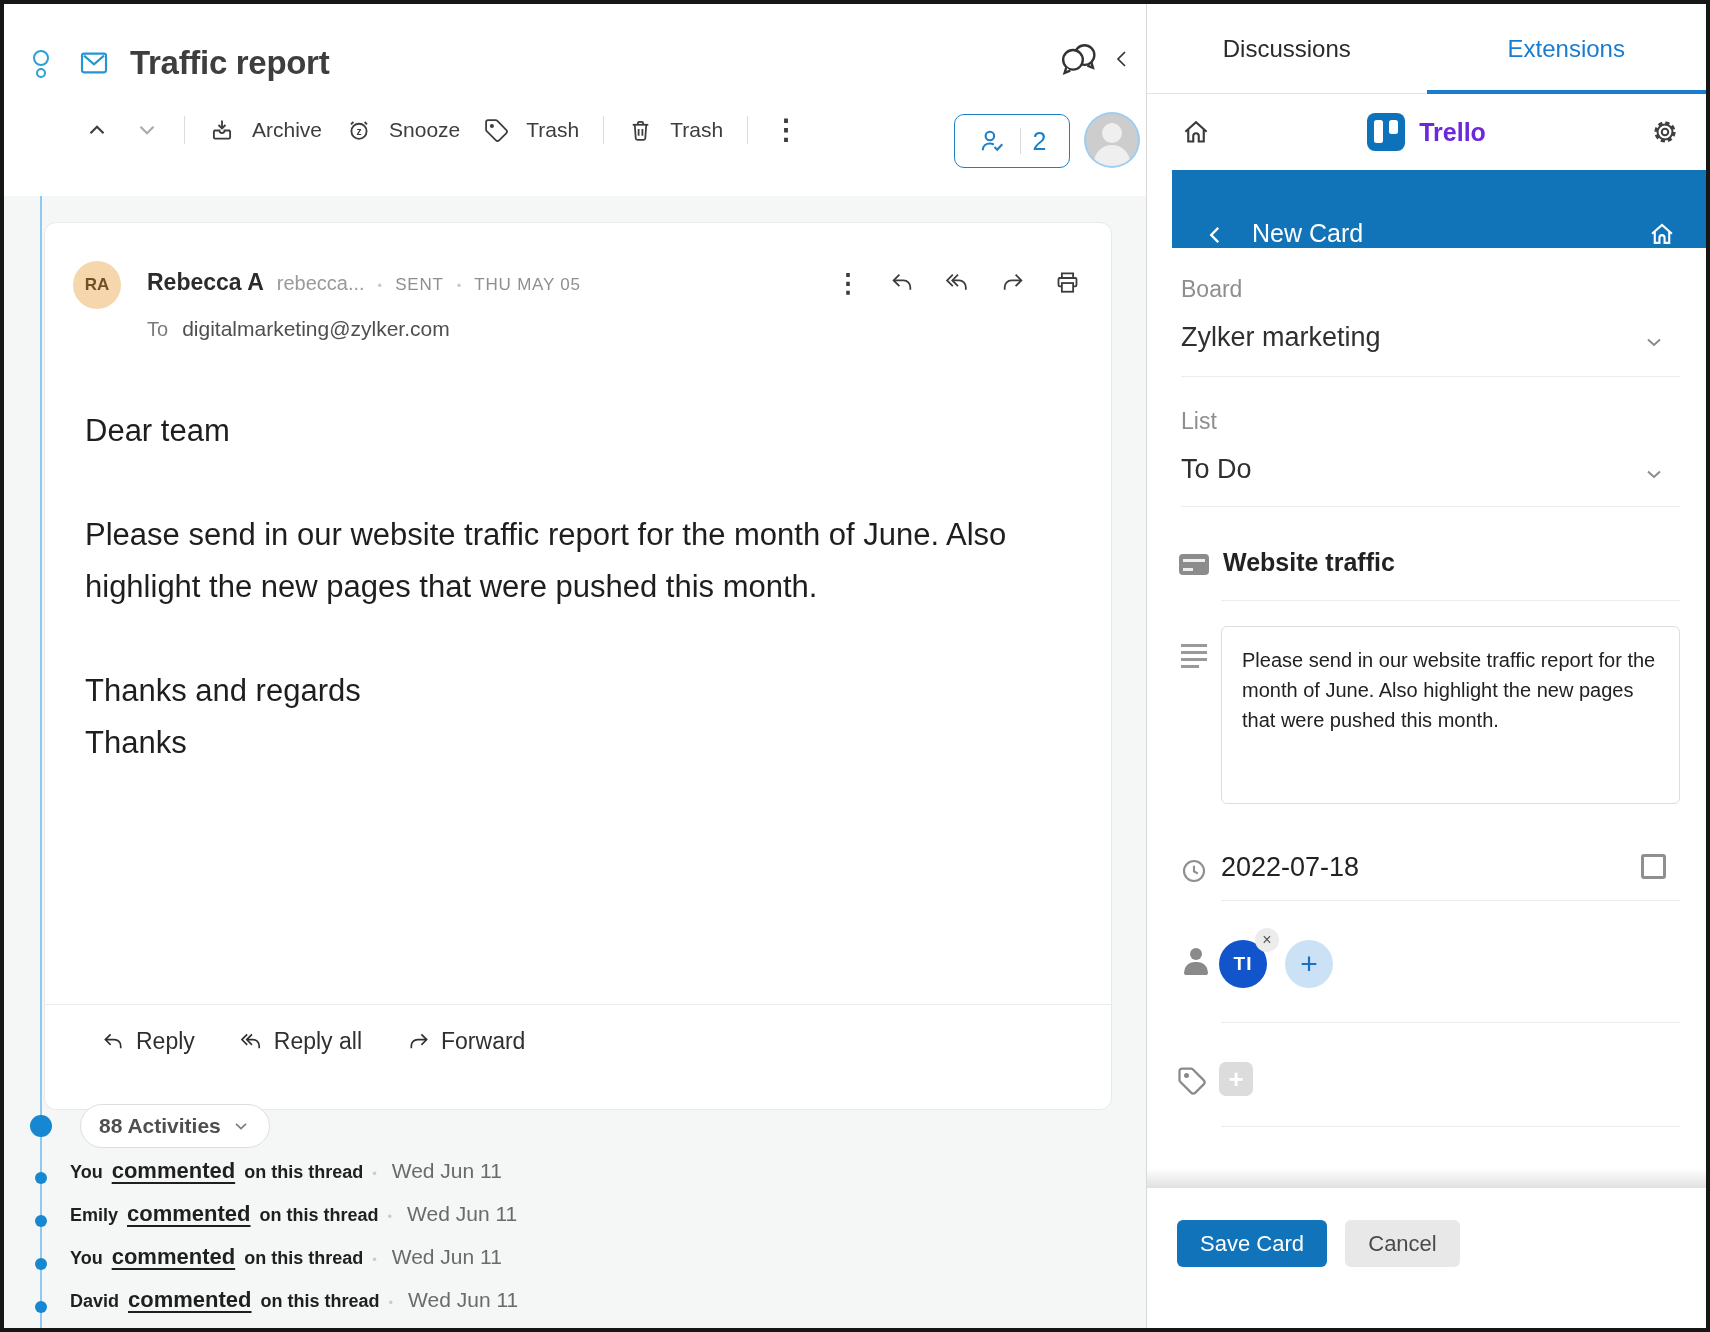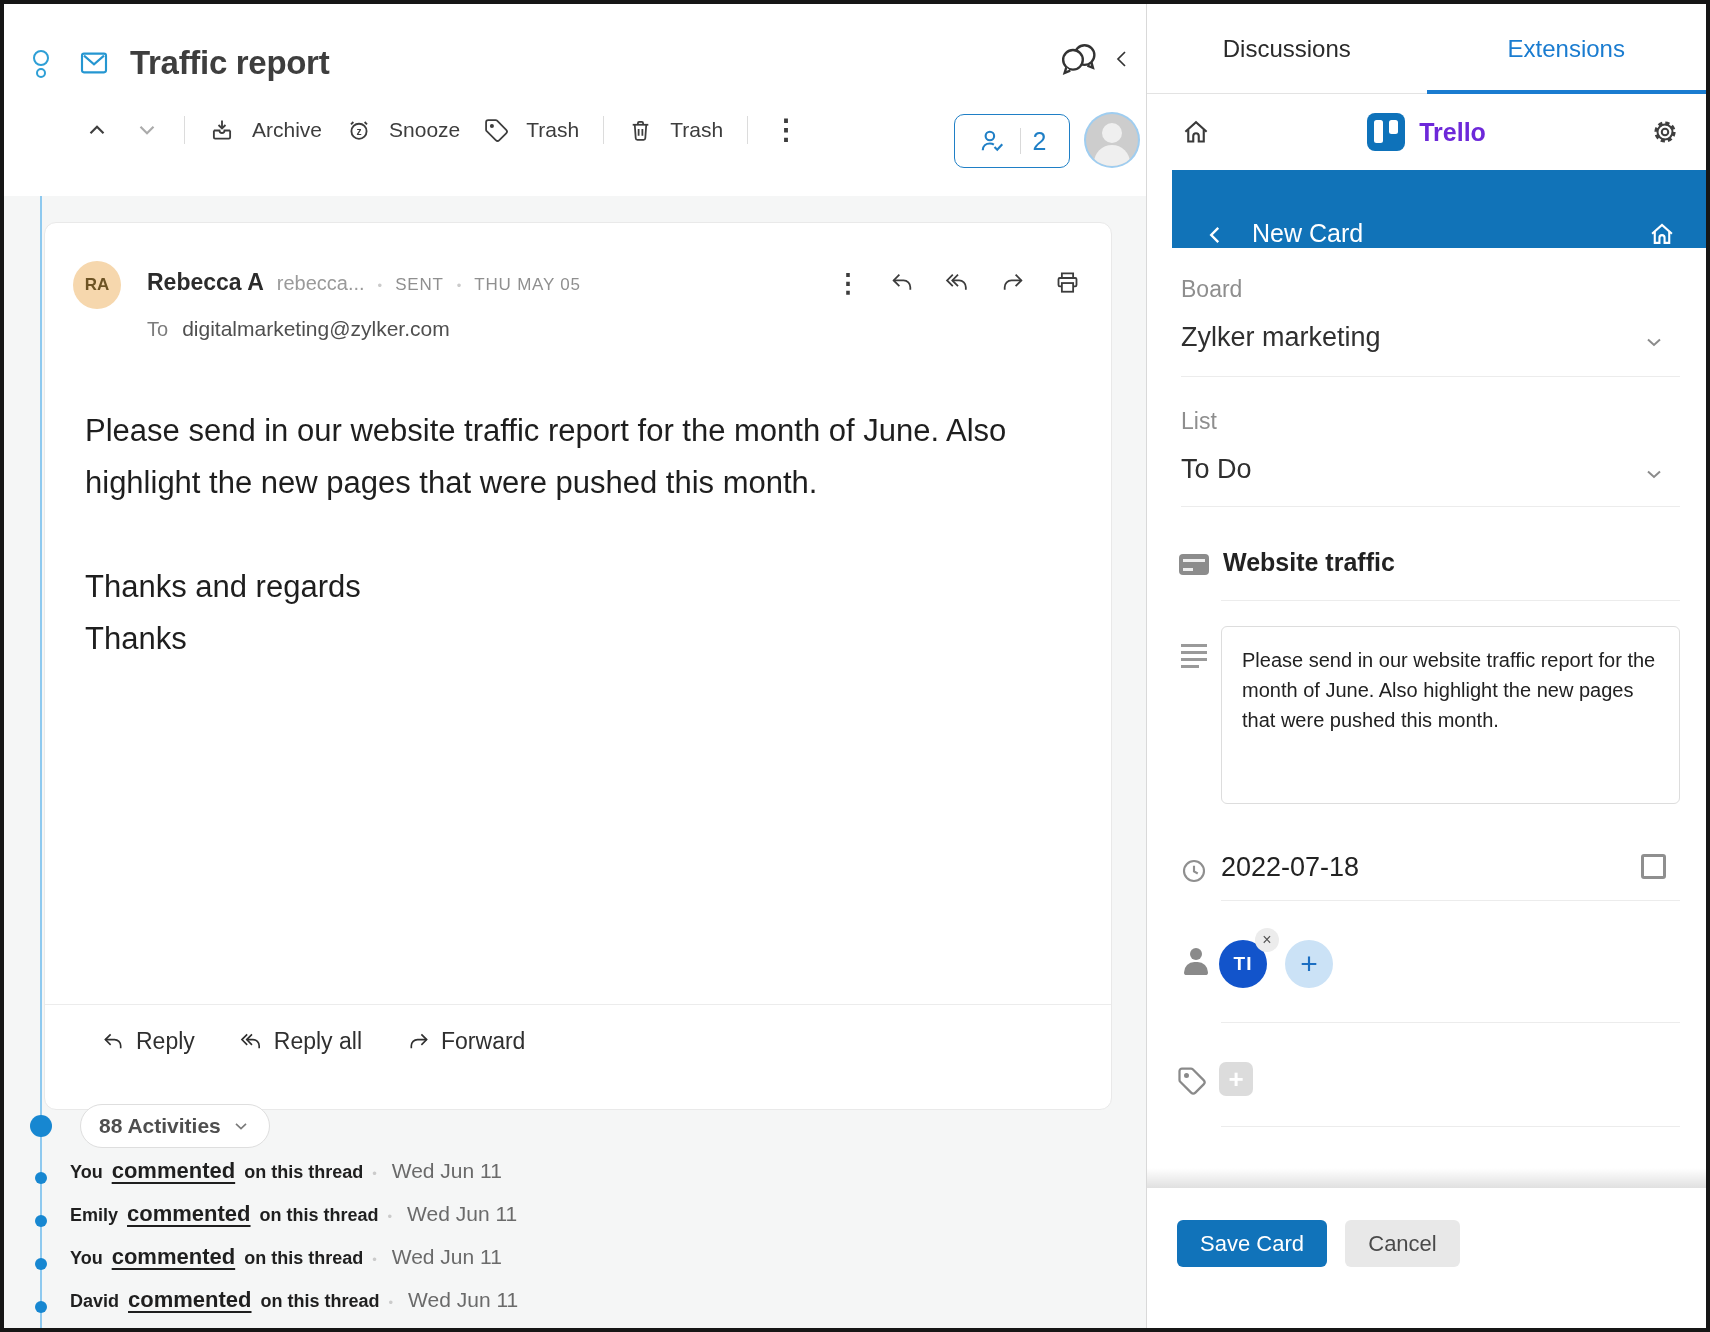--- a/index.html
+++ b/index.html
@@ -329,20 +329,21 @@
             </svg>
           </span>
         </div>
 
         <div class="to-line">
           <span class="to-label">To</span>
           <span class="to-address">digitalmarketing@zylker.com</span>
         </div>
 
         <div class="email-body">
+          <p>Dear team</p>
           <p>Please send in our website traffic report for the month of June. Also highlight the new pages that were pushed this month.</p>
           <p class="tight">Thanks and regards</p>
           <p class="tight">Thanks</p>
         </div>
 
         <div class="card-divider"></div>
 
         <div class="card-footer">
           <span class="footer-link">
             <svg width="25" height="23" viewBox="0 0 24 24" fill="none" stroke="#2f2f2f" stroke-width="1.7">

